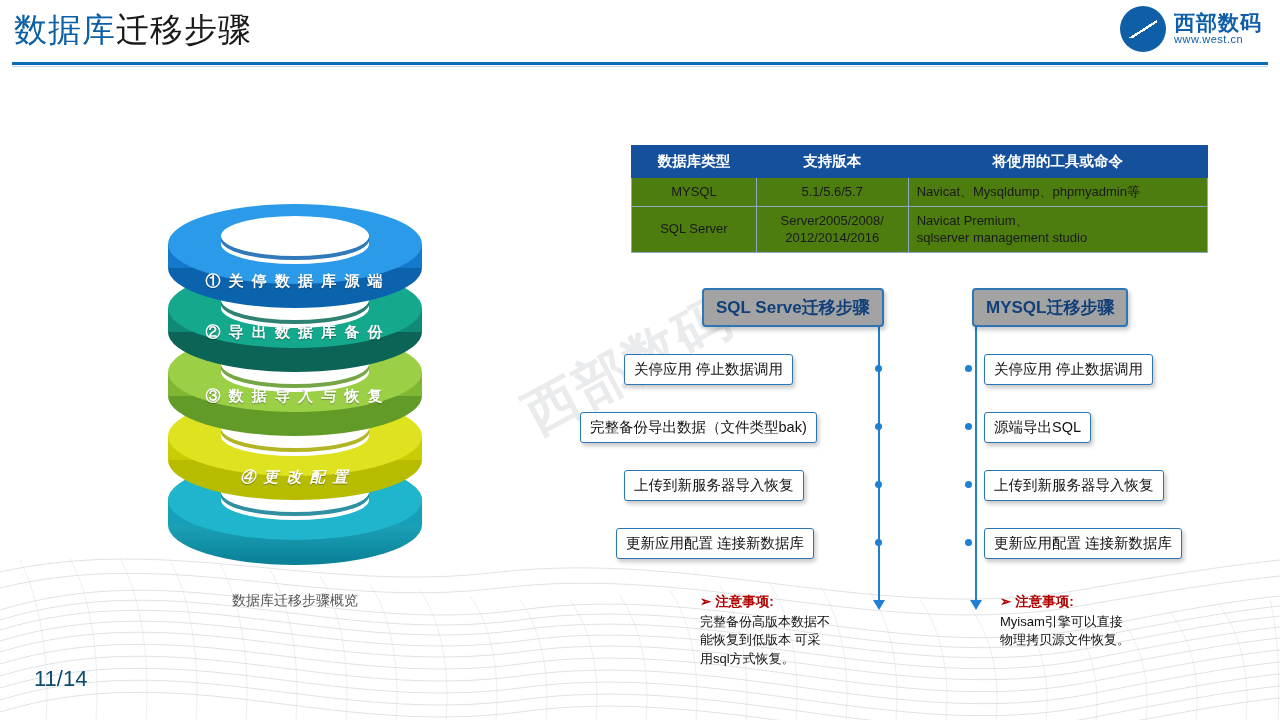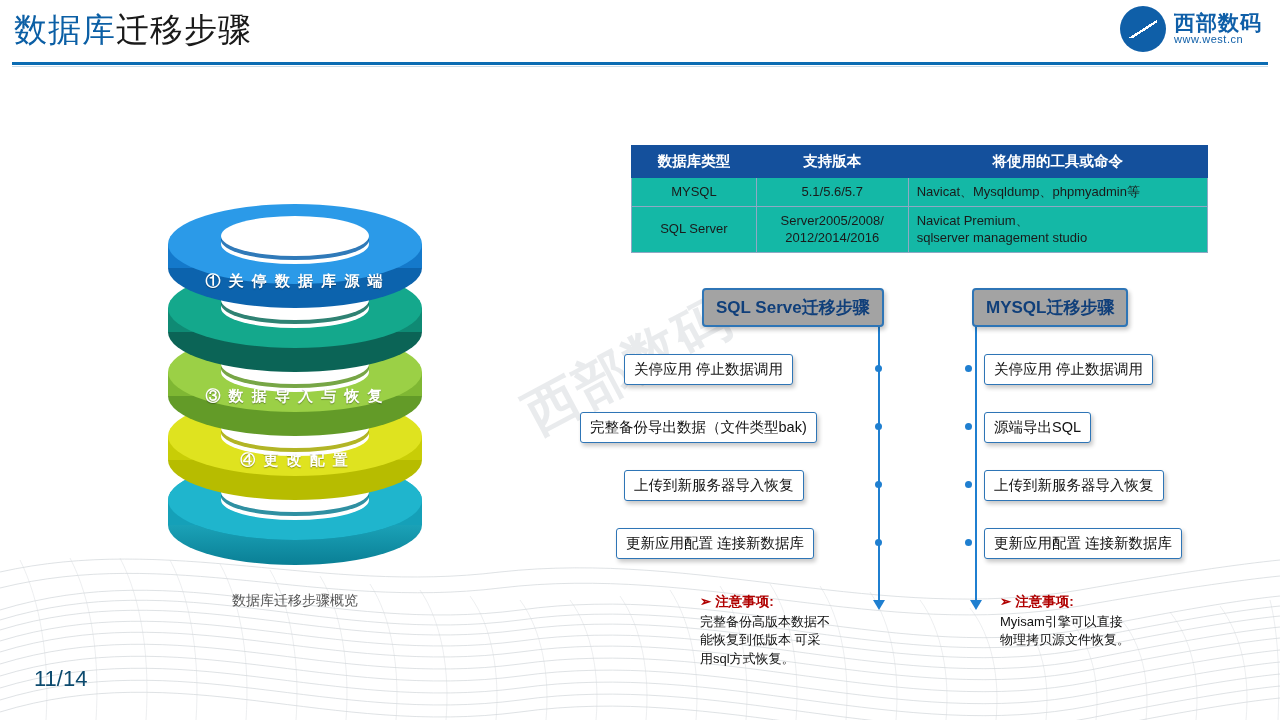--- a/index.html
+++ b/index.html
@@ -110,21 +110,21 @@
     z-index: 3;
   }
 
   
   .db-table {
     position: absolute;
     left: 631px; top: 145px;
     width: 577px;
     border-collapse: collapse;
     z-index: 3;
-    background: #14b8a6;
+    background: #4d7c0f;
   }
   .db-table th {
     background: #14509c;
     color: #fff;
     font-size: 14.5px;
     font-weight: bold;
     padding: 6px 4px;
     border: 1px solid #14509c;
     text-align: center;
   }
@@ -362,22 +362,23 @@
         <ellipse cx="145" cy="128" rx="127" ry="40" fill="#0c63ad"></ellipse>
         <rect x="18" y="104" width="254" height="24" fill="#1479cb"></rect>
         <ellipse cx="145" cy="104" rx="127" ry="40" fill="#2b9ae8"></ellipse>
         <ellipse cx="145" cy="104" rx="74" ry="20" fill="#ffffff"></ellipse>
         <ellipse cx="145" cy="100" rx="74" ry="20" fill="#0c63ad" opacity="0.85"></ellipse>
         <ellipse cx="145" cy="96" rx="74" ry="20" fill="#ffffff"></ellipse>
       </g>
     </svg>
 
     <div class="ring-label" style="top:104px;margin-top:28px;">① 关 停 数 据 库 源 端</div>
+    <div class="ring-label" style="top:183px;">② 导 出 数 据 库 备 份</div>
     <div class="ring-label" style="top:247px;">③ 数 据 导 入 与 恢 复</div>
-    <div class="ring-label" style="top:311px;">④ 更 改 配 置</div>
+    <div class="ring-label" style="top:328px;font-style:italic;">④ 更 改 配 置</div>
   </div>
   <div class="caption">数据库迁移步骤概览</div>
 
   <table class="db-table">
     <thead>
       <tr>
         <th class="col-a">数据库类型</th>
         <th class="col-b">支持版本</th>
         <th class="col-c">将使用的工具或命令</th>
       </tr>

